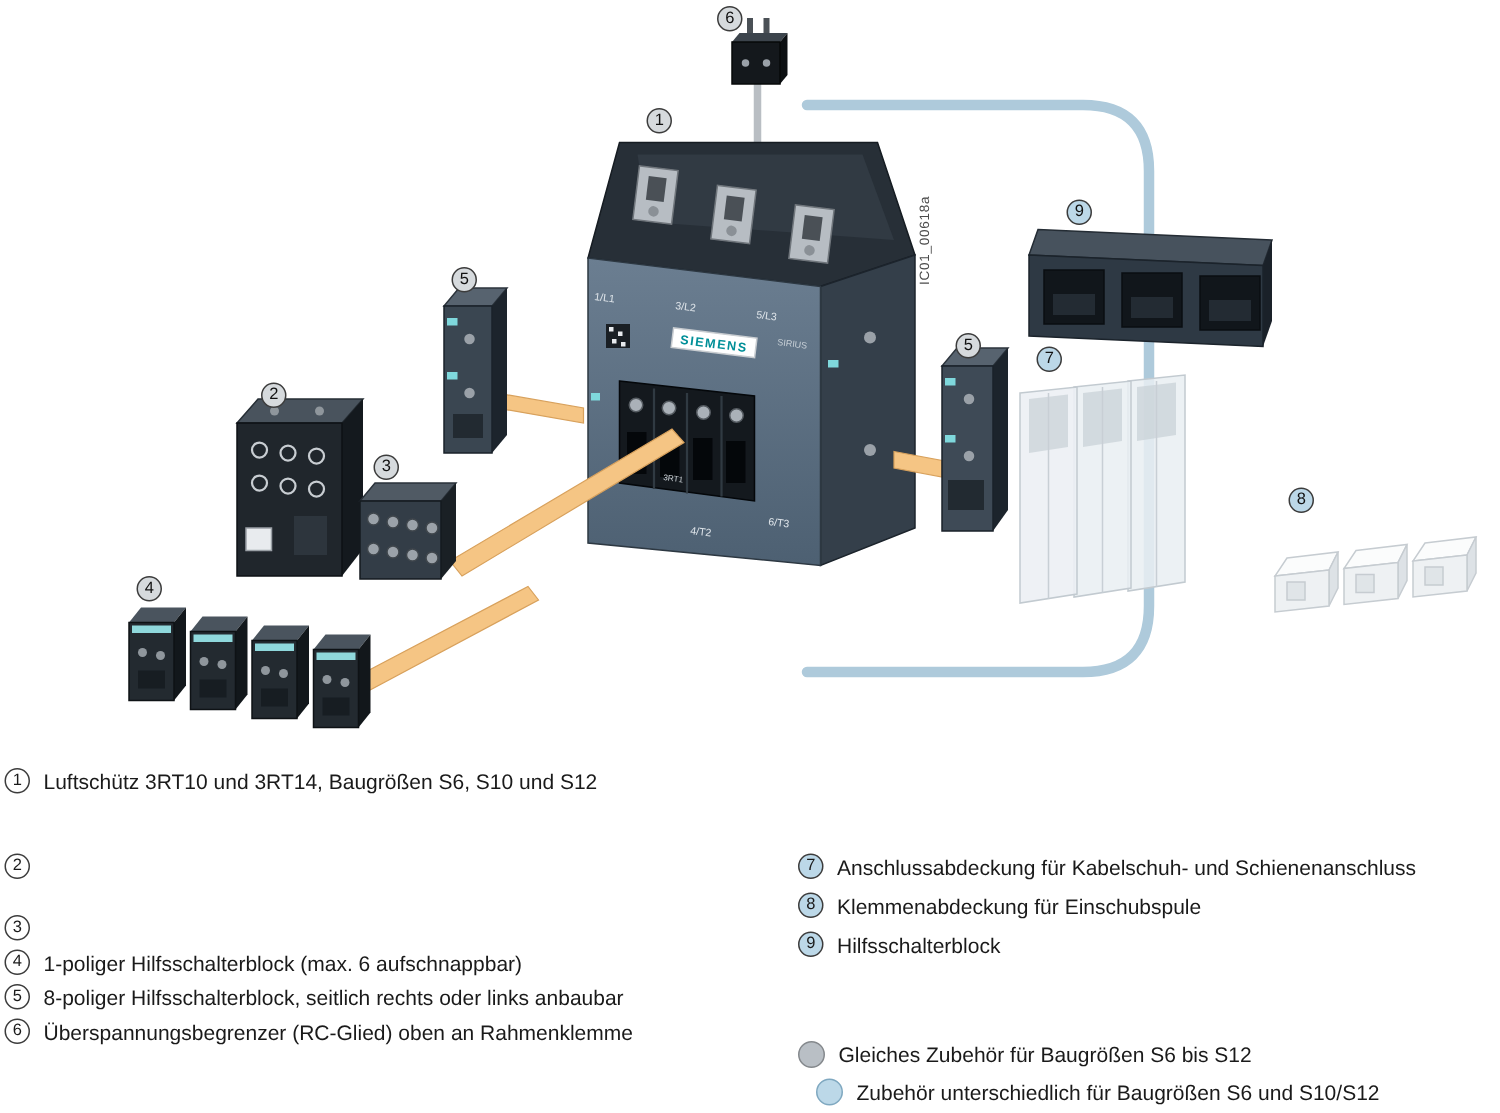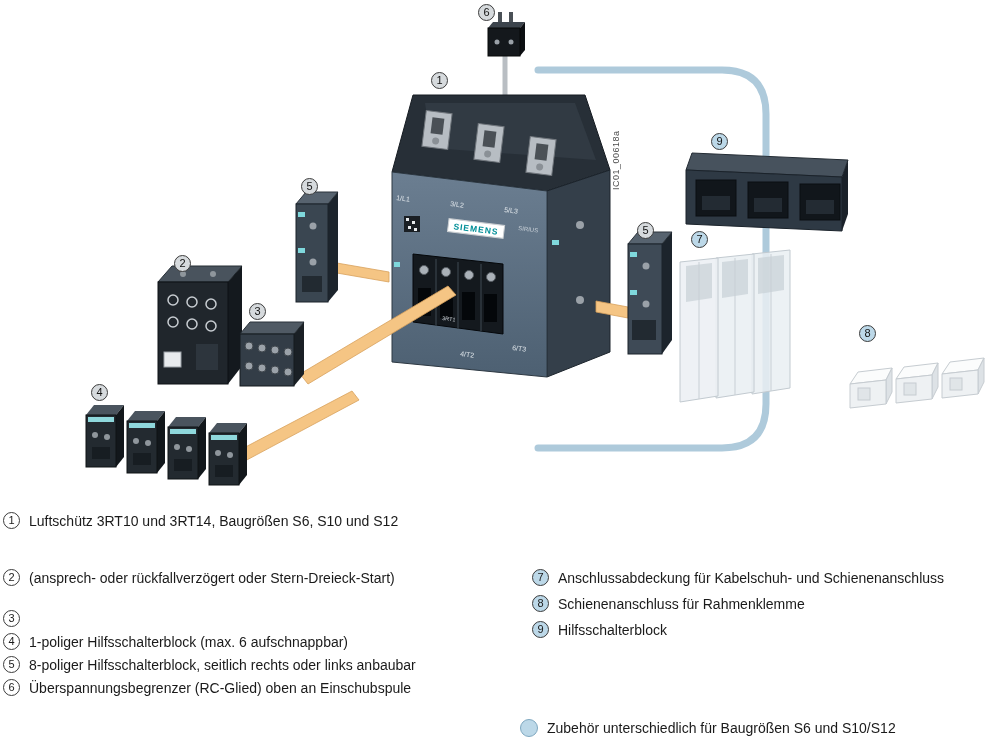--- a/index.html
+++ b/index.html
@@ -288,60 +288,63 @@
   <div class="legend">
 
     <div class="legend-row" style="left:3px;top:512px">
       <span class="num">1</span>
       <span class="txt">Luftschütz 3RT10 und 3RT14, Baugrößen S6, S10 und S12</span>
     </div>
 
     <div class="legend-row" style="left:3px;top:569px">
       <span class="num">2</span>
       <span class="txt">
-        <span class="l2">(ansprech- oder rückfallverzögert oder Stern-Dreieck-Start)</span>
       </span>
     </div>
 
     <div class="legend-row" style="left:3px;top:610px">
       <span class="num">3</span>
     </div>
 
     <div class="legend-row" style="left:3px;top:633px">
       <span class="num">4</span>
       <span class="txt">1-poliger Hilfsschalterblock (max. 6 aufschnappbar)</span>
     </div>
 
     <div class="legend-row" style="left:3px;top:656px">
       <span class="num">5</span>
       <span class="txt">8-poliger Hilfsschalterblock, seitlich rechts oder links anbaubar</span>
     </div>
 
     <div class="legend-row" style="left:3px;top:679px">
       <span class="num">6</span>
       <span class="txt">
-        <span>Überspannungsbegrenzer (RC-Glied) oben an Einschubspule</span>
+        <span>Überspannungsbegrenzer (RC-Glied) oben an Rahmenklemme</span>
       </span>
     </div>
 
     <div class="legend-row blue" style="left:532px;top:569px">
       <span class="num">7</span>
       <span class="txt">Anschlussabdeckung für Kabelschuh- und Schienenanschluss</span>
     </div>
 
     <div class="legend-row blue" style="left:532px;top:595px">
       <span class="num">8</span>
-      <span class="txt">Schienenanschluss für Rahmenklemme</span>
+      <span class="txt">Klemmenabdeckung für Einschubspule</span>
     </div>
 
     <div class="legend-row blue" style="left:532px;top:621px">
       <span class="num">9</span>
       <span class="txt">Hilfsschalterblock</span>
     </div>
 
-
-    <div class="legend-row" style="left:520px;top:719px">
+    <div class="legend-row" style="left:532px;top:694px">
+      <span class="key-dot gray"></span>
+      <span class="txt">Gleiches Zubehör für Baugrößen S6 bis S12</span>
+    </div>
+
+    <div class="legend-row" style="left:544px;top:719px">
       <span class="key-dot blue"></span>
       <span class="txt">Zubehör unterschiedlich für Baugrößen S6 und S10/S12</span>
     </div>
 
   </div>
 </div>
 
 </body></html>

